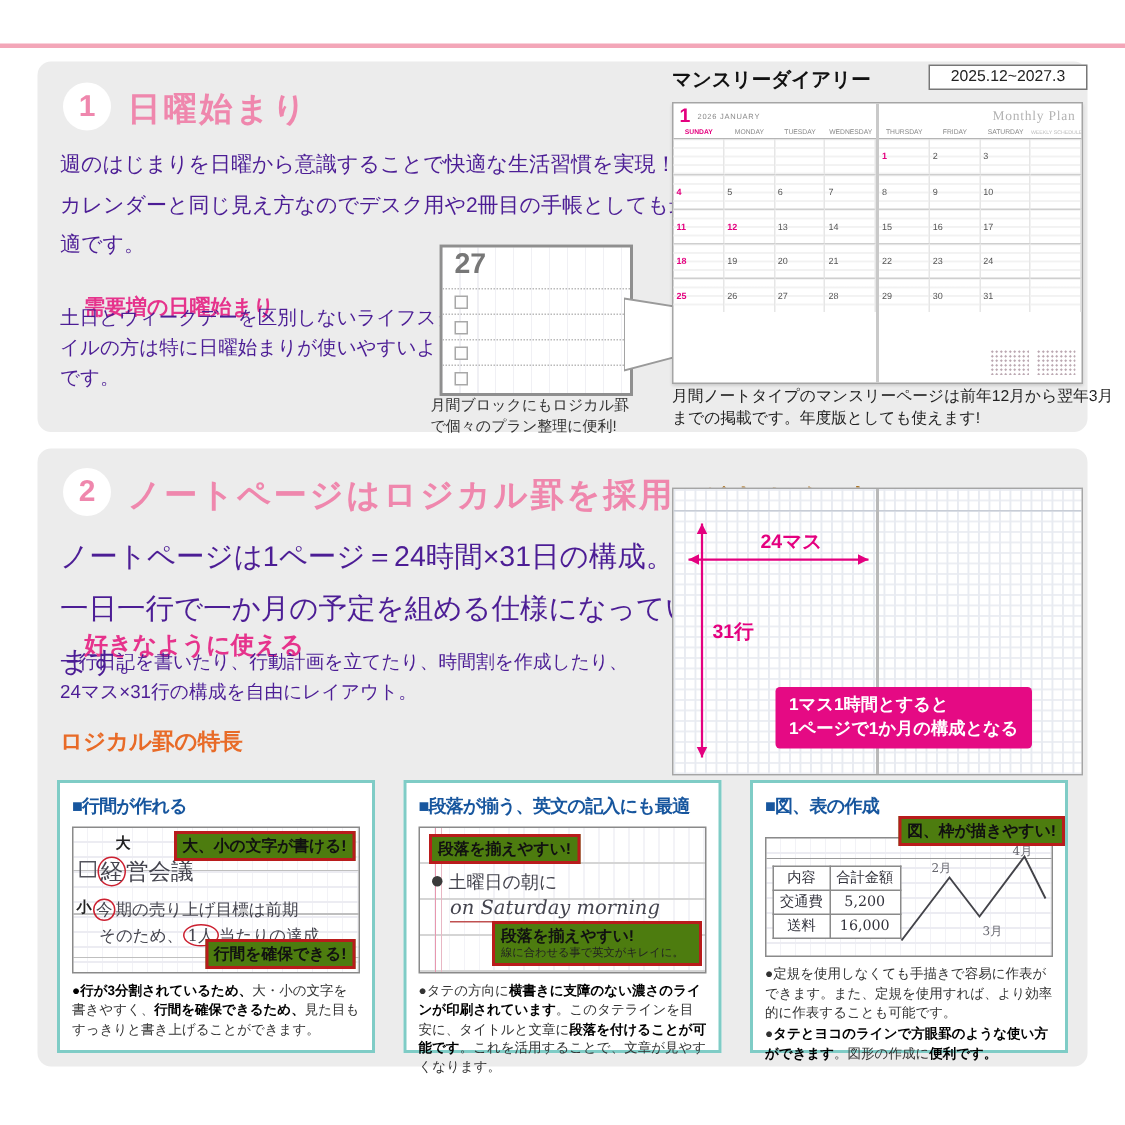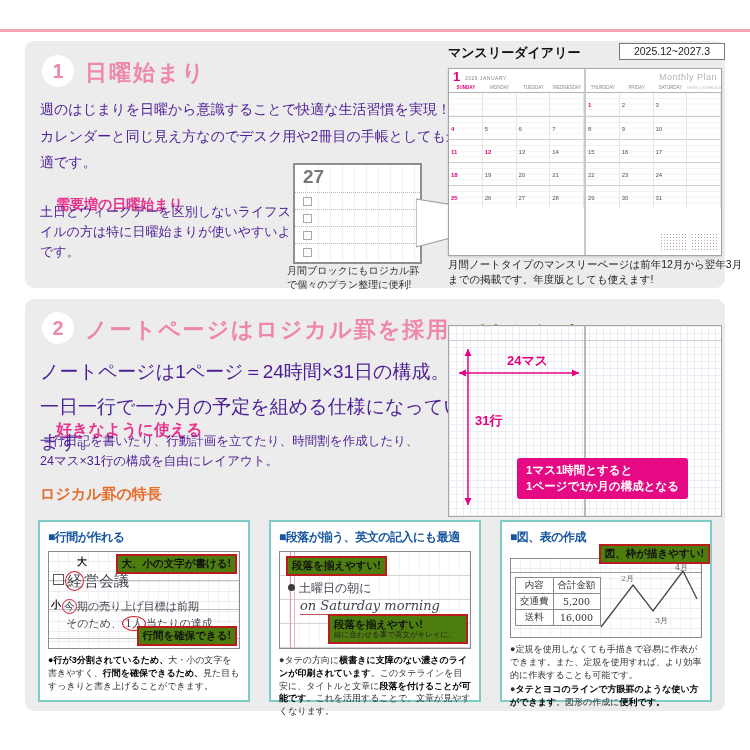--- a/index.html
+++ b/index.html
@@ -25,21 +25,21 @@
   .b27-caption{left:262px;top:223px;font-size:10px;line-height:1.4;color:#333;}
   
   .md-label{position:absolute;left:423px;top:3px;font-size:13px;font-weight:bold;color:#111;white-space:nowrap;}
   .md-range{position:absolute;left:594px;top:2px;width:104px;height:15px;border:1px solid #777;background:#fff;font-size:10.5px;color:#222;text-align:center;line-height:15px;}
   .calendar{position:absolute;left:423px;top:27px;width:272px;height:186px;background:#fff;border:1px solid #a5a5a5;display:flex;box-shadow:0 1px 2px rgba(0,0,0,.15);}
   .cal-page{position:relative;width:50%;height:100%;}
   .cal-left{border-right:2px solid #c9c9c9;}
   .cal-head{height:15px;position:relative;}
   .cal-big{position:absolute;left:4px;top:1px;font-size:13px;font-weight:bold;color:#e4007f;line-height:1;}
   .cal-ym{position:absolute;left:16px;top:6px;font-size:5px;color:#888;letter-spacing:.5px;white-space:nowrap;}
-  .plan{position:absolute;right:4px;top:3px;font-size:9px;color:#b3b3b3;letter-spacing:.5px;}
+  .plan{position:absolute;right:4px;top:3px;font-size:9px;color:#b3b3b3;letter-spacing:.5px;font-family:Liberation Serif, serif;}
   .day-row{display:grid;grid-template-columns:repeat(4,1fr);height:8px;border-bottom:1px solid #b5b5b5;}
   .day-cell{font-size:4.5px;color:#8a8a8a;text-align:center;overflow:hidden;white-space:nowrap;line-height:8px;}
   .day-cell.pink{color:#e4007f;font-weight:bold;}
   .day-cell.tiny{font-size:3.5px;color:#bdbdbd;}
   .cal-grid{display:grid;grid-template-columns:repeat(4,1fr);grid-auto-rows:23px;}
   .cal-cell{position:relative;border-top:1px solid #cfcfcf;border-right:1px solid #e6e6e6;background-image:linear-gradient(#f2f2f2 1px,transparent 1px);background-size:100% 5.7px;background-position:0 5px;}
   .cal-grid .cal-cell:nth-child(-n+4){border-top:none;}
   .cal-num{font-size:6px;color:#555;margin:1px 0 0 2px;display:inline-block;line-height:1;}
   .cal-num.pink{color:#e4007f;font-weight:bold;}
   .mini-cals{position:absolute;right:4px;bottom:5px;display:flex;gap:5px;}

